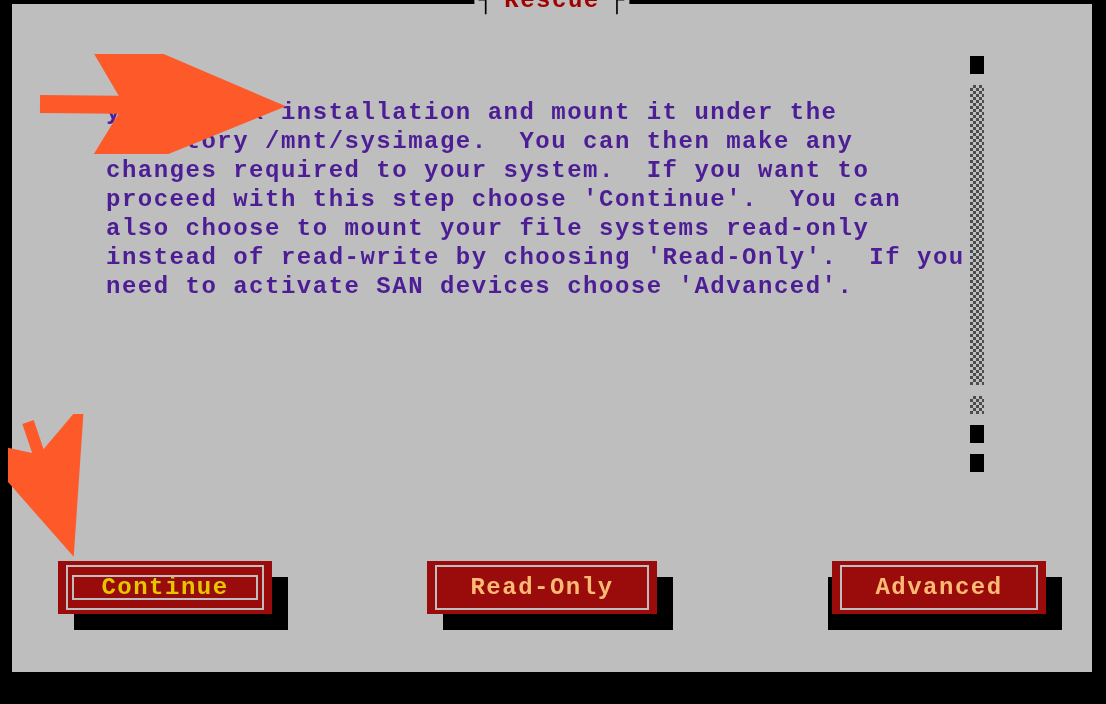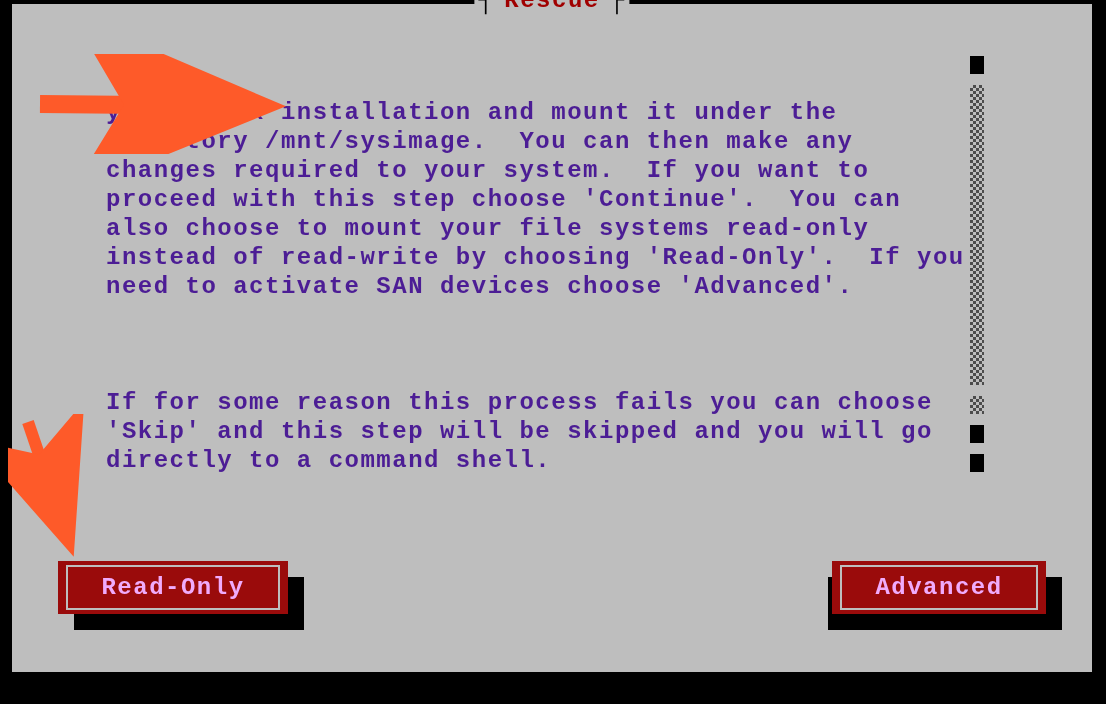--- a/index.html
+++ b/index.html
@@ -31,53 +31,59 @@
   .sc-track{width:14px;height:300px;
     background-image:repeating-conic-gradient(#4c4c4c 0% 25%,#bebebe 0% 50%);
     background-size:6px 6px;margin-bottom:11px;}
   .sc-track2{width:14px;height:18px;
     background-image:repeating-conic-gradient(#4c4c4c 0% 25%,#bebebe 0% 50%);
     background-size:6px 6px;margin-bottom:11px;}
   .buttons{position:absolute;left:46px;right:46px;bottom:58px;display:flex;justify-content:space-between;}
   .btn-wrap{position:relative;}
   .btn-shadow{position:absolute;left:16px;top:16px;background:#000;width:100%;height:100%;}
   .btn{position:relative;background:#9a0b0b;padding:4px 8px;}
-  .btn-inner{border:2px solid #bebebe;padding:6px 14px;text-align:center;color:#f0abfc;font-weight:bold;}
+  .btn-inner{border:2px solid #bebebe;padding:6px 14px;text-align:center;color:#fdba74;font-weight:bold;}
   .btn-focused .btn-inner{color:#e3c800;}
   .btn-focused-ring{position:absolute;inset:14px;border:2px solid #bebebe;}
   
   .arrow1{position:absolute;left:18px;top:50px;pointer-events:none;}
   .arrow2{position:absolute;left:-4px;top:410px;pointer-events:none;}
 </style>
 </head>
 <body>
 
 <div class="dialog">
 
   <div class="title-wrap">
     <span class="title-bracket">┤</span>
     <span class="title-text">Rescue</span>
     <span class="title-bracket">├</span>
   </div>
 
   <div class="body-text">
     <div>your Linux installation and mount it under the directory /mnt/sysimage.  You can then make any changes required to your system.  If you want to proceed with this step choose 'Continue'.  You can also choose to mount your file systems read-only instead of read-write by choosing 'Read-Only'.  If you need to activate SAN devices choose 'Advanced'.</div>
-    <div class="para2">If for some reason this process fails you can choose 'Skip' and this step will be skipped and you will go directly to a command shell.</div>
   </div>
 
   <div class="scroll">
     <div class="sc-block"></div>
     <div class="sc-track"></div>
     <div class="sc-track2"></div>
     <div class="sc-block"></div>
     <div class="sc-block"></div>
   </div>
 
   <div class="buttons">
 
+    <div class="btn-wrap" style="width:214px;">
+      <div class="btn-shadow"></div>
+      <div class="btn btn-focused" style="width:198px;">
+        <div class="btn-inner"><span>Continue</span></div>
+        <div class="btn-focused-ring"></div>
+      </div>
+    </div>
 
     <div class="btn-wrap" style="width:230px;">
       <div class="btn-shadow"></div>
       <div class="btn" style="width:214px;">
         <div class="btn-inner"><span>Read-Only</span></div>
       </div>
     </div>
 
 
     <div class="btn-wrap" style="width:214px;padding-left:20px;">

